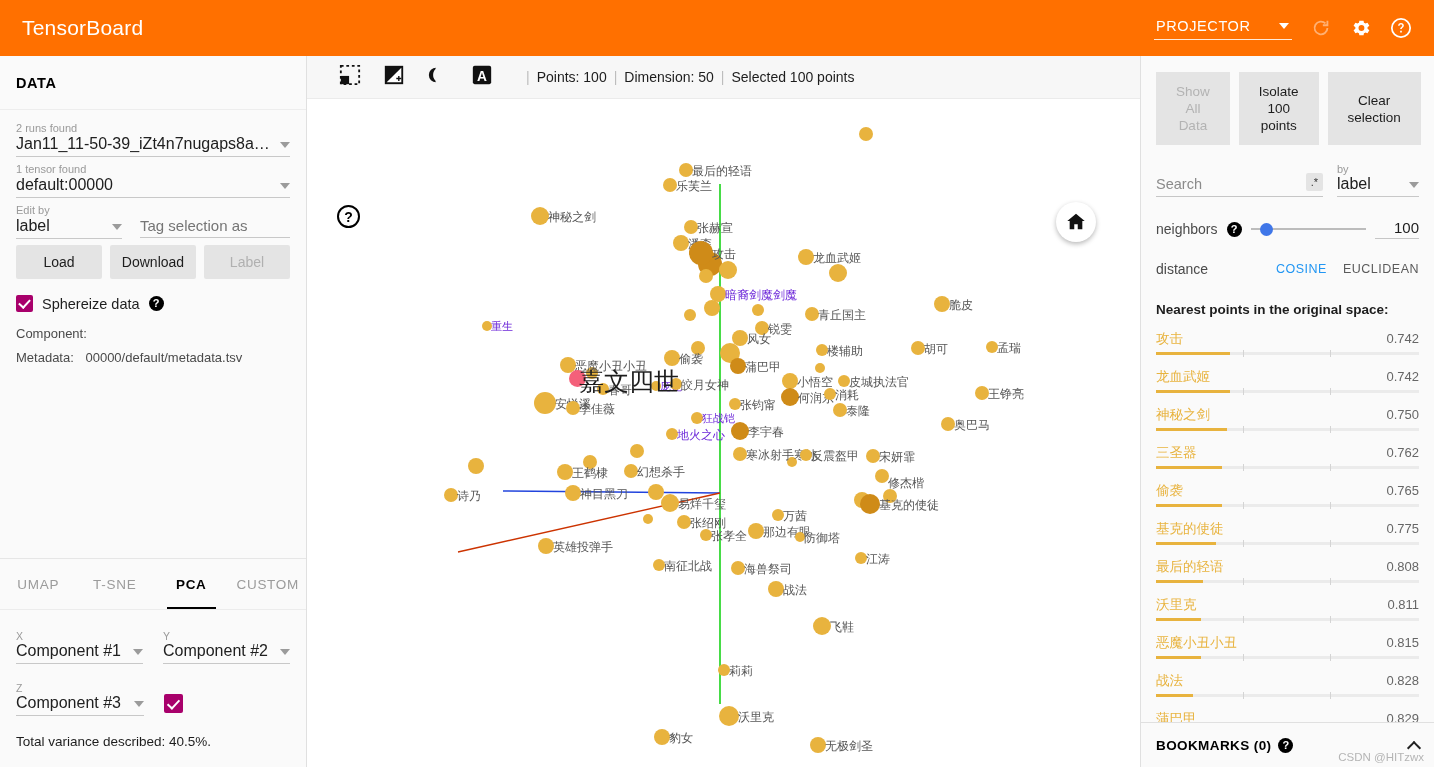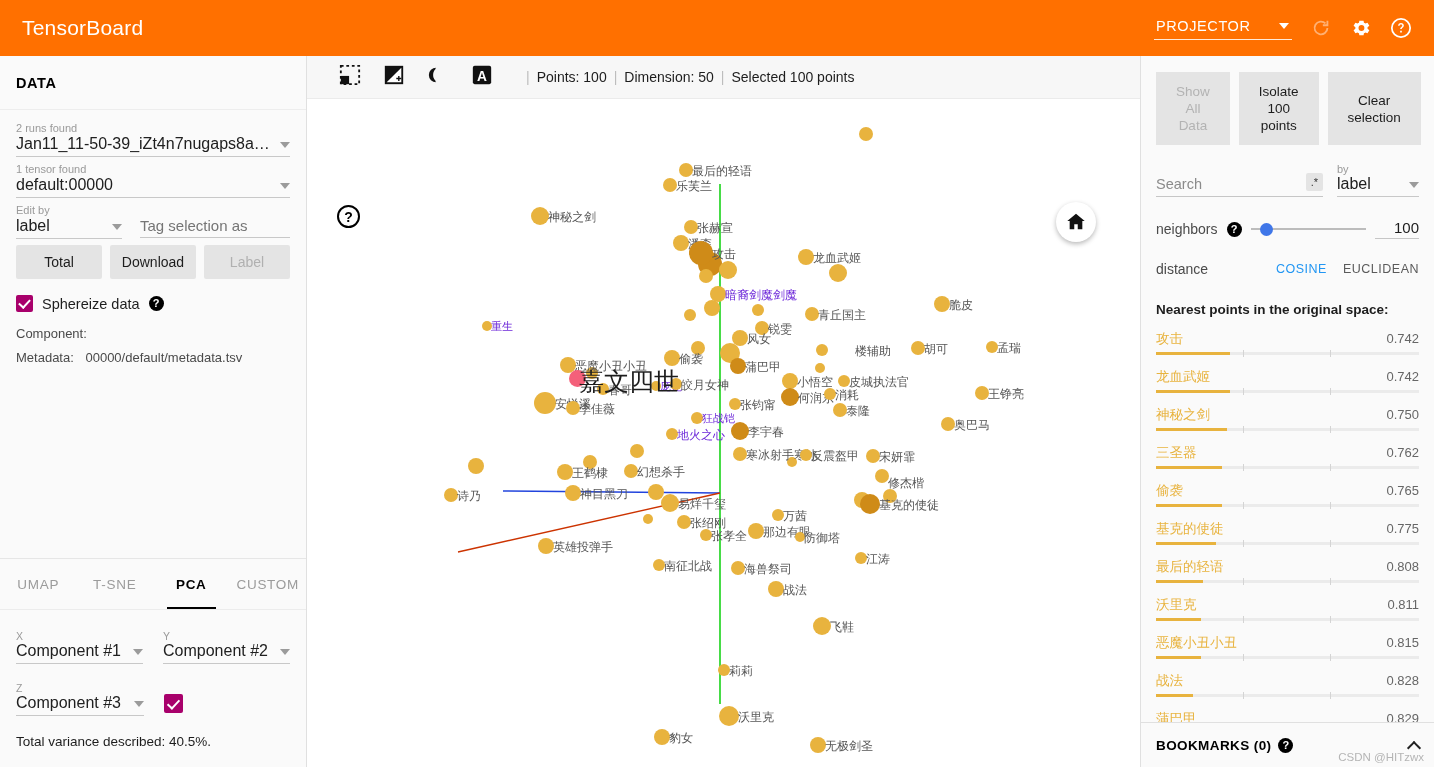--- a/index.html
+++ b/index.html
@@ -299,21 +299,21 @@
         </div>
         <div>
           <div class="tiny">&nbsp;</div>
           <div class="select-line">
             <input id="tag-input" class="placeholder" style="border: none; outline: none; background: transparent; font-family: inherit; width: 100%; font-size: 15px;" placeholder="Tag selection as">
           </div>
         </div>
       </div>
 
       <div class="btn-row">
-        <button class="btn">Total</button>
+        <button class="btn">Load</button>
         <button class="btn">Download</button>
         <button class="btn disabled">Label</button>
       </div>
 
       <div class="check-row">
         <span class="cbox"></span>
         <span class="txt">Sphereize data</span>
         <span class="qmark">?</span>
       </div>
 
@@ -443,21 +443,21 @@
           <div class="lbl-pt faint" style="left: 418px; top: 188px; font-size: 12px;">暗裔剑魔剑魔</div>
           <div class="pt" style="left: 498px; top: 208px; height: 14px; width: 14px;"></div>
           <div class="lbl-pt" style="left: 511px; top: 208px; font-size: 12px;">青丘国主</div>
           <div class="pt" style="left: 627px; top: 197px; height: 16px; width: 16px;"></div>
           <div class="lbl-pt" style="left: 642px; top: 198px; font-size: 12px;">脆皮</div>
           <div class="pt" style="left: 679px; top: 242px; height: 12px; width: 12px;"></div>
           <div class="lbl-pt" style="left: 690px; top: 241px; font-size: 12px;">孟瑞</div>
           <div class="pt" style="left: 604px; top: 242px; height: 14px; width: 14px;"></div>
           <div class="lbl-pt" style="left: 617px; top: 242px; font-size: 12px;">胡可</div>
           <div class="pt" style="left: 509px; top: 245px; height: 12px; width: 12px;"></div>
-          <div class="lbl-pt" style="left: 520px; top: 244px; font-size: 12px; padding-left: 28px;">楼辅助</div>
+          <div class="lbl-pt" style="left: 520px; top: 244px; font-size: 12px;">楼辅助</div>
           <div class="pt" style="left: 448px; top: 222px; height: 14px; width: 14px;"></div>
           <div class="lbl-pt" style="left: 461px; top: 222px; font-size: 12px;">锐雯</div>
           <div class="pt" style="left: 425px; top: 231px; height: 16px; width: 16px;"></div>
           <div class="lbl-pt" style="left: 440px; top: 232px; font-size: 12px;">风女</div>
           <div class="pt" style="left: 175px; top: 222px; height: 10px; width: 10px;"></div>
           <div class="lbl-pt faint" style="left: 184px; top: 220px; font-size: 11px;">重生</div>
           <div class="pt" style="left: 357px; top: 251px; height: 16px; width: 16px;"></div>
           <div class="lbl-pt" style="left: 372px; top: 252px; font-size: 12px;">偷袭</div>
           <div class="pt dark" style="left: 423px; top: 259px; height: 16px; width: 16px;"></div>
           <div class="lbl-pt" style="left: 438px; top: 260px; font-size: 12px;">蒲巴甲</div>

